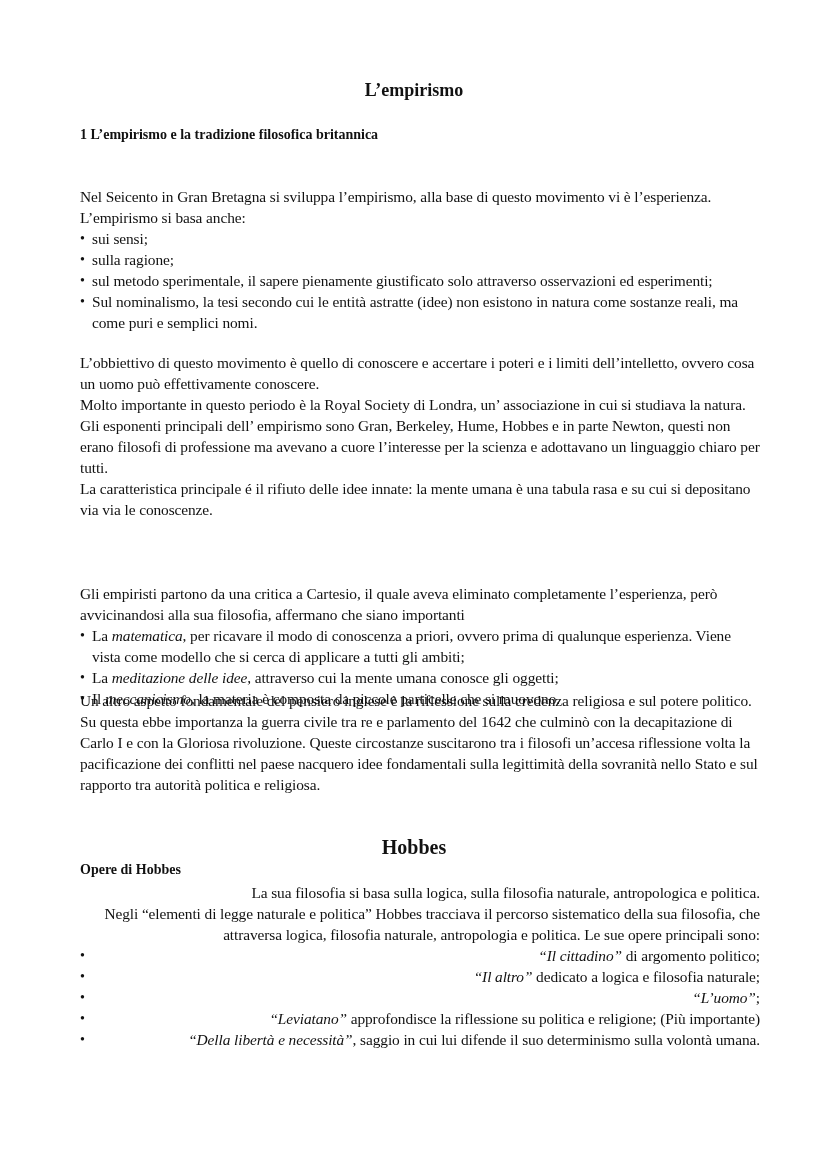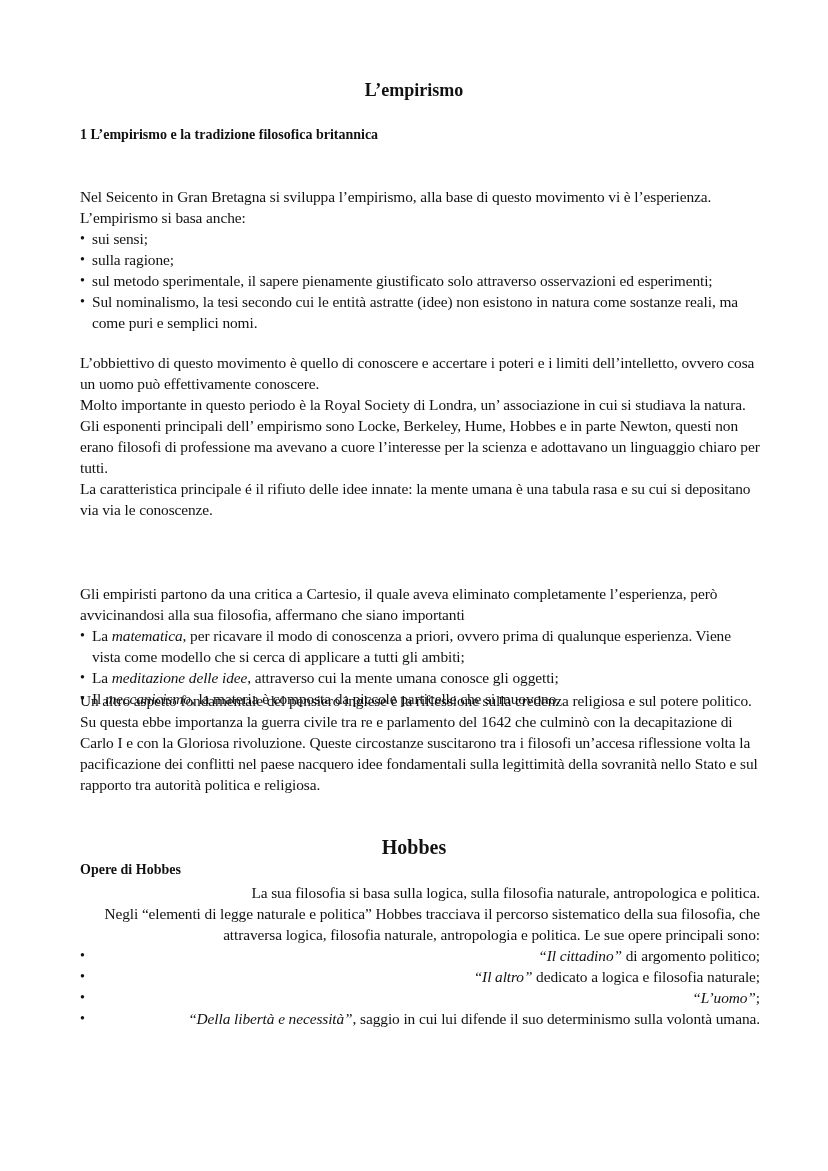--- a/index.html
+++ b/index.html
@@ -37,21 +37,21 @@
       <li>sui sensi;</li>
       <li>sulla ragione;</li>
       <li>sul metodo sperimentale, il sapere pienamente giustificato solo attraverso osservazioni ed esperimenti;</li>
       <li>Sul nominalismo, la tesi secondo cui le entità astratte (idee) non esistono in natura come sostanze reali, ma come puri e semplici nomi.</li>
     </ul>
   </div>
 
   <div class="block" style="top:352px;">
     <p class="p">L’obbiettivo di questo movimento è quello di conoscere e accertare i poteri e i limiti dell’intelletto, ovvero cosa un uomo può effettivamente conoscere.</p>
     <p class="p">Molto importante in questo periodo è la Royal Society di Londra, un’ associazione in cui si studiava la natura.</p>
-    <p class="p">Gli esponenti principali dell’ empirismo sono Locke, Berkeley, Hume, Hobbes e in parte Newton, questi non erano filosofi di professione ma avevano a cuore l’interesse per la scienza e adottavano un linguaggio chiaro per tutti.</p>
+    <p class="p">Gli esponenti principali dell’ empirismo sono Gran, Berkeley, Hume, Hobbes e in parte Newton, questi non erano filosofi di professione ma avevano a cuore l’interesse per la scienza e adottavano un linguaggio chiaro per tutti.</p>
     <p class="p">La caratteristica principale é il rifiuto delle idee innate: la mente umana è una tabula rasa e su cui si depositano via via le conoscenze.</p>
   </div>
 
   <div class="block" style="top:539px;margin-top:44px;">
     <p class="p">Gli empiristi partono da una critica a Cartesio, il quale aveva eliminato completamente l’esperienza, però avvicinandosi alla sua filosofia, affermano che siano importanti</p>
     <ul class="bul">
       <li><span>La </span><span class="bi">matematica</span><span>, per ricavare il modo di conoscenza a priori, ovvero prima di qualunque esperienza. Viene vista come modello che si cerca di applicare a tutti gli ambiti;</span></li>
       <li><span>La </span><span class="bi">meditazione delle idee</span><span>, attraverso cui la mente umana conosce gli oggetti;</span></li>
       <li><span>Il </span><span class="bi">meccanicismo</span><span>, la materia è composta da piccole particelle che si muovono.</span></li>
     </ul>
@@ -65,17 +65,18 @@
 
   <div class="h2" style="top:859px;">Opere di Hobbes</div>
 
   <div class="block" style="top:882px;text-align:right;">
     <p class="p">La sua filosofia si basa sulla logica, sulla filosofia naturale, antropologica e politica.</p>
     <p class="p">Negli “elementi di legge naturale e politica” Hobbes tracciava il percorso sistematico della sua filosofia, che attraversa logica, filosofia naturale, antropologia e politica. Le sue opere principali sono:</p>
     <ul class="bul">
       <li><span class="bi">“Il cittadino”</span><span> di argomento politico;</span></li>
       <li><span class="bi">“Il altro”</span><span> dedicato a logica e filosofia naturale;</span></li>
       <li><span class="bi">“L’uomo”</span><span>;</span></li>
+      <li><span class="bi">“Leviatano”</span><span> approfondisce la riflessione su politica e religione; (Più importante)</span></li>
       <li><span class="bi">“Della libertà e necessità”</span><span>, saggio in cui lui difende il suo determinismo sulla volontà umana.</span></li>
     </ul>
   </div>
 
 </div>
 
 </body></html>

